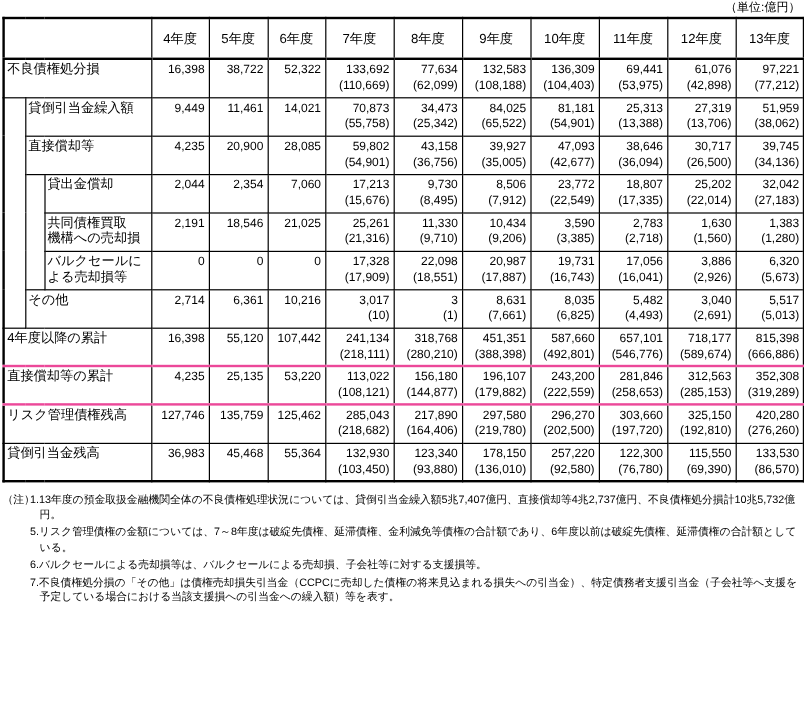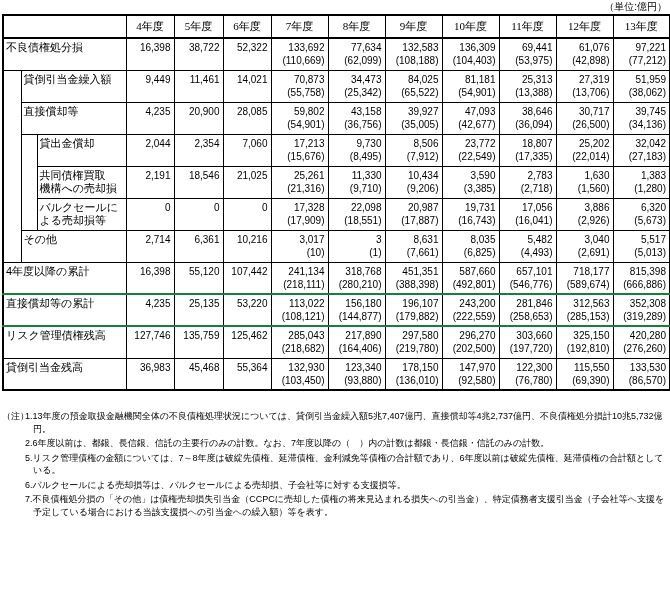--- a/index.html
+++ b/index.html
@@ -4,26 +4,26 @@
 <style>
   * { margin:0; padding:0; box-sizing:border-box; }
   body { background:#fff; font-family:"Liberation Sans","DejaVu Sans",sans-serif; color:#000; }
   .page { position:relative; width:670px; height:591px; background:#fff; overflow:hidden;border-radius:16px; }
 
   .unit-label { position:absolute; top:1px; right:3px; font-size:10px; line-height:12px; }
 
   table.npl { position:absolute; left:2px; top:14px; border-collapse:collapse; table-layout:fixed; width:667px; }
   table.npl { border:2px solid #000; }
   table.npl td { border:1px solid #000; overflow:hidden; }
-  thead tr { height:23px;font-family:Liberation Serif, serif; }
+  thead tr { height:34px; }
   tbody tr { height:32px; }
   td.yh { text-align:center; vertical-align:middle; font-size:11px; border-bottom:2px solid #000 !important; }
   td.corner { border-bottom:2px solid #000 !important; }
   td.fc { border-left:2px solid #000; }
-  tr.tt td { border-top:2px solid #15803d; }
+  tr.tt td { border-top:2px solid #ec4899; }
   td.lab { vertical-align:top; font-size:11px; line-height:13px; padding:2px 1px 0 2px; white-space:nowrap; }
   td.nbb { border-bottom:none;margin-left:36px; }
   td.sp { border-top:none; border-bottom:none; }
   td.num { vertical-align:top; text-align:right; padding:2px 3px 0 1px; }
   td.num .v, td.num .p { font-size:10px; line-height:13px; white-space:nowrap; }
 
   .footnotes { position:absolute; left:2px; top:410px; width:666px; font-size:9px; line-height:12.5px; }
   .note-mark { position:absolute; left:0; top:0; }
   .fn { margin:0 3px 2px 0; padding-left:31px; text-indent:-8px; }
 </style>
@@ -518,21 +518,21 @@
           </td>
           <td class="num">
             <div class="v">123,340</div>
             <div class="p">(93,880)</div>
           </td>
           <td class="num">
             <div class="v">178,150</div>
             <div class="p">(136,010)</div>
           </td>
           <td class="num">
-            <div class="v">147,970</div>
+            <div class="v">257,220</div>
             <div class="p">(92,580)</div>
           </td>
           <td class="num">
             <div class="v">122,300</div>
             <div class="p">(76,780)</div>
           </td>
           <td class="num">
             <div class="v">115,550</div>
             <div class="p">(69,390)</div>
           </td>
@@ -540,19 +540,18 @@
             <div class="v">133,530</div>
             <div class="p">(86,570)</div>
           </td>
         </tr>
       </tbody>
     </table>
 
   <div class="footnotes">
     <span class="note-mark">（注）</span>
   <div class="fn">1.13年度の預金取扱金融機関全体の不良債権処理状況については、貸倒引当金繰入額5兆7,407億円、直接償却等4兆2,737億円、不良債権処分損計10兆5,732億円。</div>
-      <div class="fn">2.6年度以前は、都銀、長信銀、信託の主要行のみの計数。なお、7年度以降の（　）内の計数は都銀・長信銀・信託のみの計数。</div>
       <div class="fn">5.リスク管理債権の金額については、7～8年度は破綻先債権、延滞債権、金利減免等債権の合計額であり、6年度以前は破綻先債権、延滞債権の合計額としている。</div>
       <div class="fn">6.バルクセールによる売却損等は、バルクセールによる売却損、子会社等に対する支援損等。</div>
       <div class="fn">7.不良債権処分損の「その他」は債権売却損失引当金（CCPCに売却した債権の将来見込まれる損失への引当金）、特定債務者支援引当金（子会社等へ支援を予定している場合における当該支援損への引当金への繰入額）等を表す。</div>
     </div>
 
 </div>
 
 </body></html>

